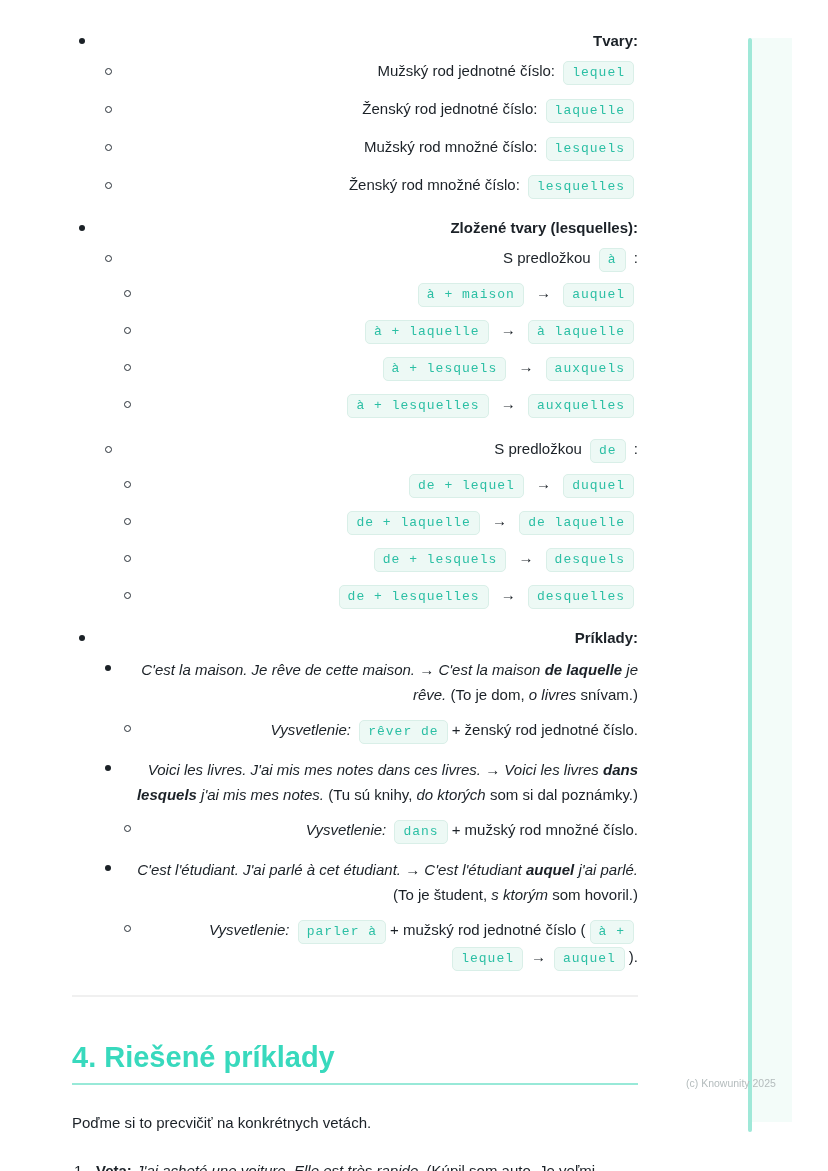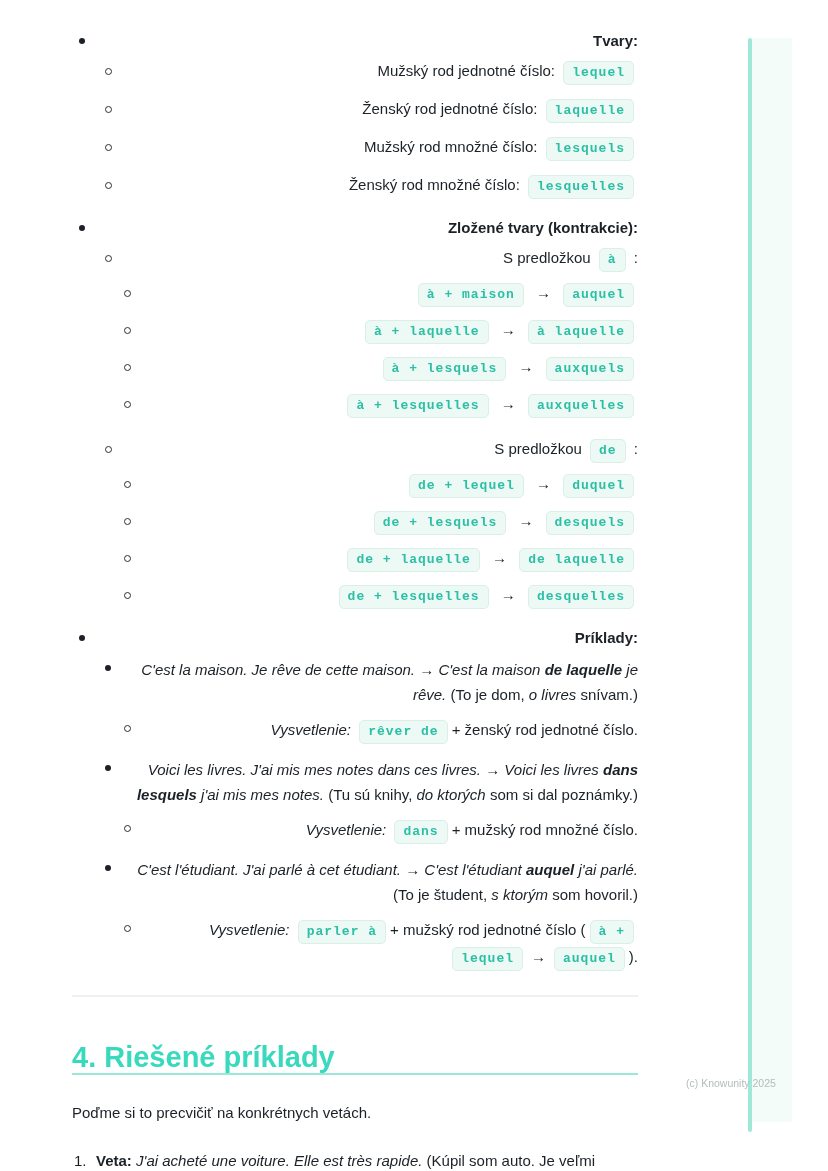--- a/index.html
+++ b/index.html
@@ -53,35 +53,34 @@
     font-size:13px; line-height:17px;
     letter-spacing:1px;
     color:#2bbfa4;
     background:#edf9f5;
     border:1px solid #d9efe8;
     border-radius:5px;
     padding:2px 8px 3px 8px;
     margin:0 4px;
     white-space:nowrap;
     vertical-align:baseline;
-    font-weight:bold;
   }
   .arrow { margin:0 4px; color:#1b2127; }
 
   
   .divider {
     border:none; border-top:2px solid #f0f0f0;
     margin:24px 0 0 0;
   }
   .h2 {
     margin-top:44px;
     font-size:29px; line-height:32px;
     font-weight:bold;
     color:#38d9bd;
-    padding-bottom:0;
+    padding-bottom:10px;
     border-bottom:2px solid #98e9d8;
   }
   .intro { margin-top:27px; }
 
   ol.numlist { list-style:none; margin-top:24px; }
   ol.numlist > li { position:relative; padding-left:24px; line-height:25px; }
   .num { position:absolute; left:2px; top:0; }
 
   
   .edge-tint {
@@ -133,21 +132,21 @@
         <li class="li">
           <span class="marker circle"></span>
           <span>Ženský rod množné číslo:</span>
           <span class="badge">lesquelles</span>
         </li>
       </ul>
     </li>
 
     <li class="li">
       <span class="marker disc"></span>
-      <span class="bold">Zložené tvary (kontrakcie):</span>
+      <span class="bold">Zložené tvary (lesquelles):</span>
       <ul class="l2">
 
         <li class="li">
           <span class="marker circle"></span>
           <span>S predložkou</span>
           <span class="badge">à</span>
           <span>:</span>
           <ul class="l3">
             <li class="li">
               <span class="marker circle"></span>
@@ -183,29 +182,29 @@
           <span>:</span>
           <ul class="l3">
             <li class="li">
               <span class="marker circle"></span>
               <span class="badge">de + lequel</span>
               <span class="arrow">→</span>
               <span class="badge">duquel</span>
             </li>
             <li class="li">
               <span class="marker circle"></span>
+              <span class="badge">de + laquelle</span>
+              <span class="arrow">→</span>
+              <span class="badge">de laquelle</span>
+            </li>
+            <li class="li">
+              <span class="marker circle"></span>
               <span class="badge">de + lesquels</span>
               <span class="arrow">→</span>
               <span class="badge">desquels</span>
-            </li>
-            <li class="li">
-              <span class="marker circle"></span>
-              <span class="badge">de + laquelle</span>
-              <span class="arrow">→</span>
-              <span class="badge">de laquelle</span>
             </li>
             <li class="li">
               <span class="marker circle"></span>
               <span class="badge">de + lesquelles</span>
               <span class="arrow">→</span>
               <span class="badge">desquelles</span>
             </li>
           </ul>
         </li>
 

